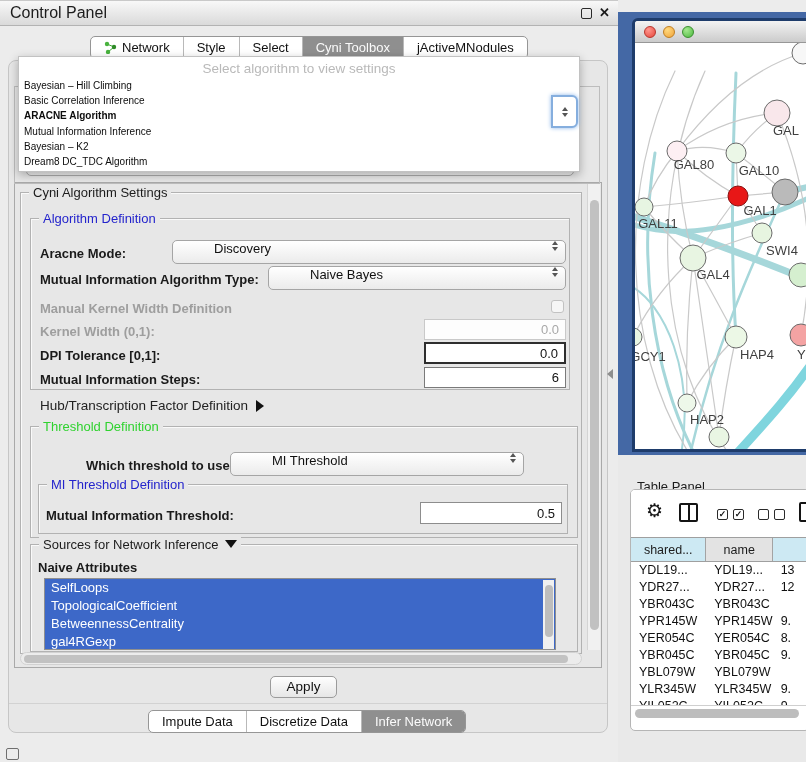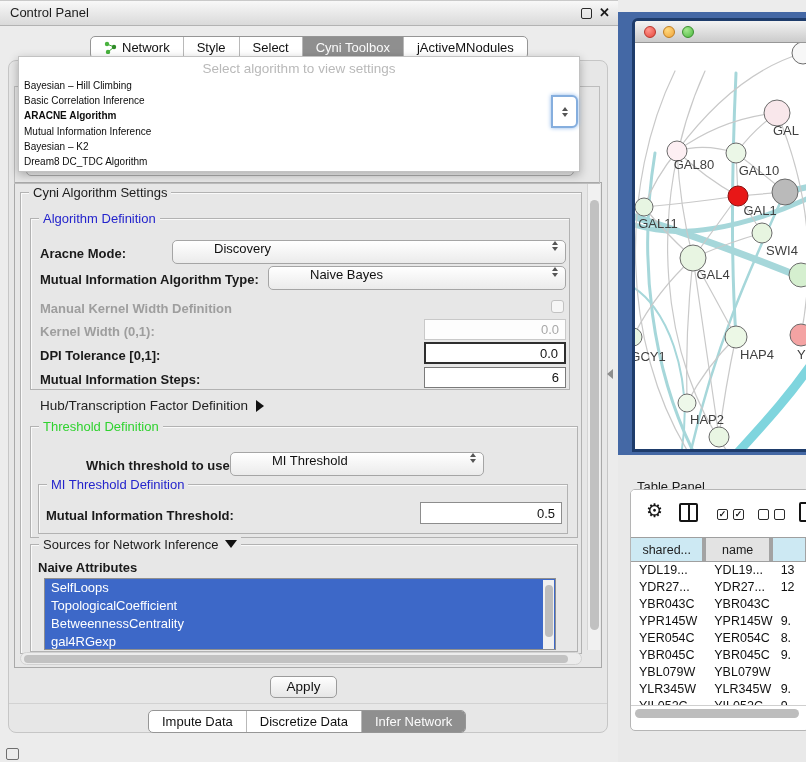--- a/index.html
+++ b/index.html
@@ -4,21 +4,21 @@
 <style>
   * { margin:0; padding:0; box-sizing:border-box; }
   html,body { width:806px; height:762px; overflow:hidden;
     font-family:"Liberation Sans", sans-serif; background:#ececec; position:relative; }
   .abs { position:absolute; }
 
   
   .cp-titlebar { left:0; top:6; width:618px; height:26px;
     background:linear-gradient(#f8f8f8,#dadada); border-top:1px solid #c9c9c9;
     border-bottom:1px solid #b3b3b3; }
-  .cp-title { position:absolute; left:10px; top:0; line-height:24px; font-size:13px; color:#1c1c1c; }
+  .cp-title { position:absolute; left:10px; top:0; line-height:24px; font-size:16px; color:#1c1c1c; }
   .float-ic { position:absolute; right:26px; top:7px; width:11px; height:11px;
     border:1.5px solid #2a2a2a; border-radius:2px; }
   .close-ic { position:absolute; right:8px; top:4px; font-size:13px; font-weight:bold; color:#1a1a1a; }
 
   .cp-body { left:8px; top:60px; width:600px; height:673px; background:#e7e7e7;
     border:1px solid #c6c6c6; border-radius:8px; }
 
   .seg-tabs { display:flex; height:23px; border:1px solid #969696; border-radius:5px;
     background:#fff; overflow:hidden; z-index:40; }
   .seg { padding:4px 13px; font-size:13px; color:#111; line-height:21px; white-space:nowrap;
@@ -117,21 +117,21 @@
     border:1px solid #b5b5b5; border-radius:5px; overflow:hidden; }
   .tb-toolbar { position:relative; height:47px; background:#fff; }
   .gear { position:absolute; left:15px; top:9px; font-size:19px; color:#141414; }
   .split-ic { position:absolute; left:48px; top:13px; width:19px; height:19px; border:2px solid #141414; border-radius:2px; }
   .split-ic::after { content:""; position:absolute; left:6.5px; top:0; width:2px; height:15px; background:#141414; }
   .cb { position:absolute; top:19px; width:11px; height:11px; border:1.5px solid #2a2a2a; border-radius:2px;
     font-size:9px; font-weight:bold; line-height:9px; text-align:center; color:#111; }
   .page-ic { position:absolute; left:168px; top:12px; width:16px; height:20px; border:2px solid #141414; border-radius:2px; }
   .tb-head { position:relative; height:25px; display:flex; border-top:1px solid #9f9f9f; border-bottom:1px solid #9f9f9f; }
   .th { font-size:12.5px; color:#1c1c1c; text-align:center; line-height:24px;
-    border-right:4px solid #a3a3a3; overflow:hidden; white-space:nowrap; }
+    border-right:1px solid #a3a3a3; overflow:hidden; white-space:nowrap; }
   .tb-rows { position:relative; height:143px; overflow:hidden; }
   .tr { display:flex; height:17px; }
   .td { font-size:12.5px; color:#111; line-height:17px; padding-left:8px; overflow:hidden; white-space:nowrap; }
   .tb-hscroll { position:relative; height:14px; border-top:1px solid #cfcfcf; }
   .tb-hthumb { position:absolute; left:4px; top:2.5px; width:164px; height:9px; background:#bdbdbd; border-radius:5px; }
 </style>
 </head>
 <body>
 
 <div class="abs cp-titlebar">
@@ -230,21 +230,21 @@
 <input class="abs field" style="left: 424px; top: 367px; width: 142px; border-color: rgb(122, 122, 122);" readonly="" value="6">
 
 <div class="abs lbl plain" style="left:40px; top:398px;">
   <span>Hub/Transcription Factor Definition</span><span class="arrow-r"></span>
 </div>
 
 <div class="abs group" style="left:30px; top:426px; width:548px; height:112px;">
   <span class="group-title t-green">Threshold Definition</span>
 </div>
 <div class="abs lbl" style="left:86px; top:458px;">Which threshold to use:</div>
-<div class="abs combo" style="left:230px; top:452px; width:254px;">
+<div class="abs combo" style="left:230px; top:452px; width:294px;">
   <span class="val">MI Threshold</span>
   <span class="stepper">
       <span class="tri-u"></span>
       <span class="tri-d"></span>
     </span>
 </div>
 
 <div class="abs group" style="left:38px; top:484px; width:530px; height:50px;">
   <span class="group-title t-blue">MI Threshold Definition</span>
 </div>

